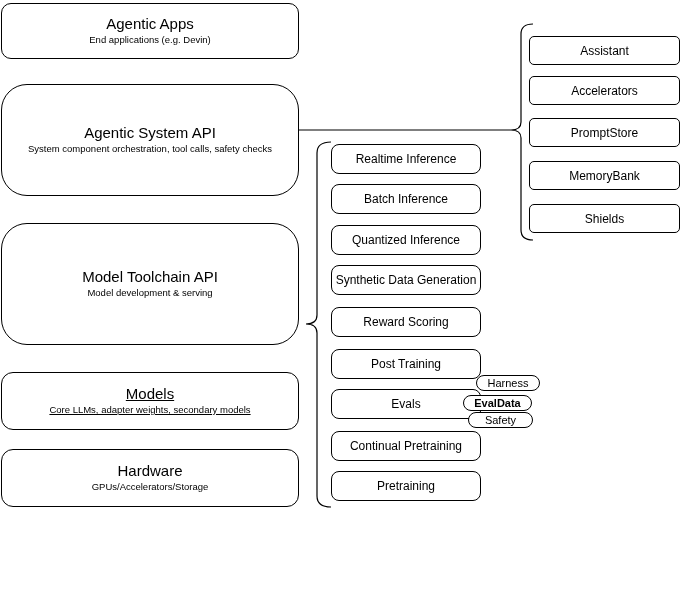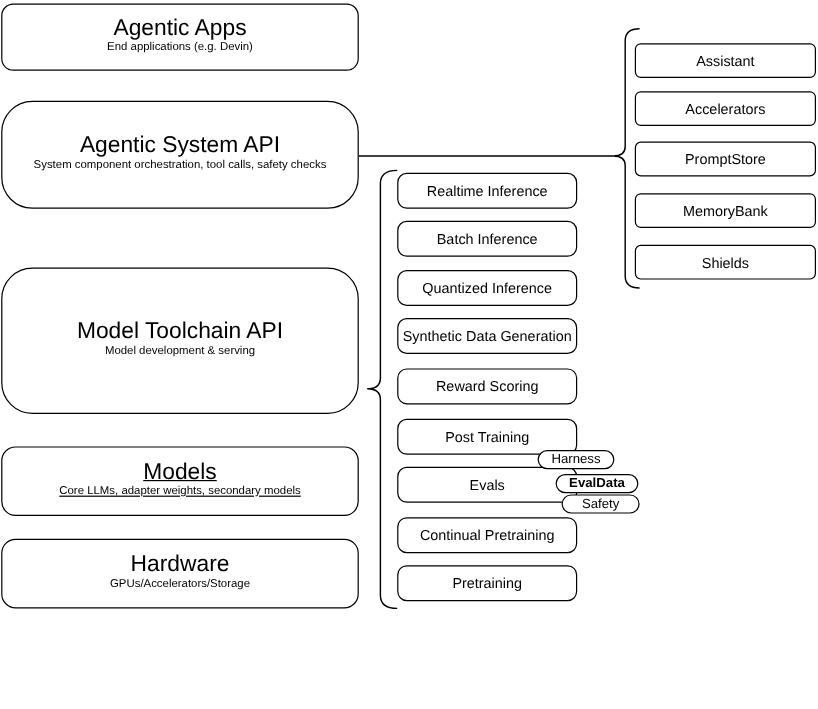--- a/index.html
+++ b/index.html
@@ -6,21 +6,21 @@
   .canvas{
     position:relative;width:682px;height:591px;background:#ffffff;
     font-family:"Liberation Sans",sans-serif;color:#000000;overflow:hidden;
   }
   .node{
     position:absolute;background:#ffffff;border:1px solid #000000;
     box-sizing:border-box;display:flex;flex-direction:column;
     align-items:center;justify-content:center;text-align:center;z-index:2;
   }
   .lbox{left:1px;width:298px;}
-  .title{font-size:19px;line-height:18px;white-space:nowrap;}
+  .title{font-size:15px;line-height:18px;white-space:nowrap;}
   .sub{font-size:9.5px;line-height:14px;white-space:nowrap;}
   .mbox{left:331px;width:150px;height:30px;border-radius:8px;font-size:12px;}
   .rbox{left:529px;width:151px;height:29px;border-radius:5px;font-size:12px;}
   .pill{
     position:absolute;background:#ffffff;border:1px solid #000000;
     box-sizing:border-box;border-radius:9px;font-size:11px;line-height:14px;
     display:flex;align-items:center;justify-content:center;z-index:4;white-space:nowrap;
   }
   .overlay{position:absolute;left:0;top:0;z-index:1;}
   .lbl{display:block;}
@@ -34,21 +34,21 @@
     <path d="M 299 130 L 511 130" fill="none" stroke="#000000" stroke-width="1.2"></path>
     <path d="M 533 24 Q 521 24 521 34 L 521 122 Q 521 130 511 130 Q 521 130 521 138 L 521 230 Q 521 240 533 240" fill="none" stroke="#000000" stroke-width="1.2"></path>
     <path d="M 331 142 Q 317 142 317 153 L 317 315 Q 317 324 306 324 Q 317 324 317 333 L 317 496 Q 317 507 331 507" fill="none" stroke="#000000" stroke-width="1.2"></path>
   </svg>
 
   <div class="node lbox" style="top:3px;height:56px;border-radius:10px;">
     <span class="lbl title">Agentic Apps</span>
     <span class="lbl sub">End applications (e.g. Devin)</span>
   </div>
 
-  <div class="node lbox" style="top:84px;height:90px;border-radius:26px;">
+  <div class="node lbox" style="top:84px;height:112px;border-radius:26px;">
     <span class="lbl title">Agentic System API</span>
     <span class="lbl sub">System component orchestration, tool calls, safety checks</span>
   </div>
 
   <div class="node lbox" style="top:223px;height:122px;border-radius:26px;">
     <span class="lbl title">Model Toolchain API</span>
     <span class="lbl sub">Model development &amp; serving</span>
   </div>
 
   <div class="node lbox" style="top:372px;height:58px;border-radius:12px;text-decoration:underline;">
@@ -83,21 +83,21 @@
   <div class="node mbox" style="top:389px;">
     <span class="lbl">Evals</span>
   </div>
   <div class="node mbox" style="top:431px;">
     <span class="lbl">Continual Pretraining</span>
   </div>
   <div class="node mbox" style="top:471px;">
     <span class="lbl">Pretraining</span>
   </div>
 
-  <div class="pill" style="left:448px;top:375px;width:64px;height:16px;">
+  <div class="pill" style="left:476px;top:375px;width:64px;height:16px;">
     <span class="lbl">Harness</span>
   </div>
   <div class="pill" style="left:463px;top:395px;width:69px;height:16px;font-weight:bold;">
     <span class="lbl">EvalData</span>
   </div>
   <div class="pill" style="left:468px;top:412px;width:65px;height:16px;">
     <span class="lbl">Safety</span>
   </div>
 
   <div class="node rbox" style="top:36px;">

